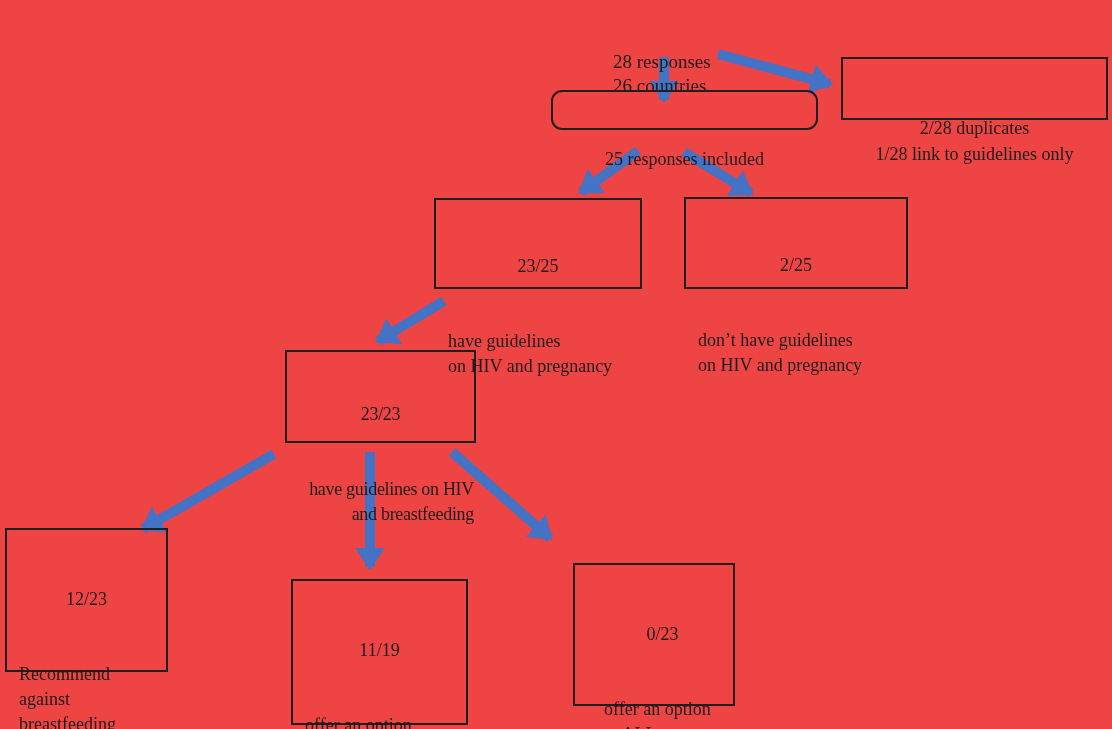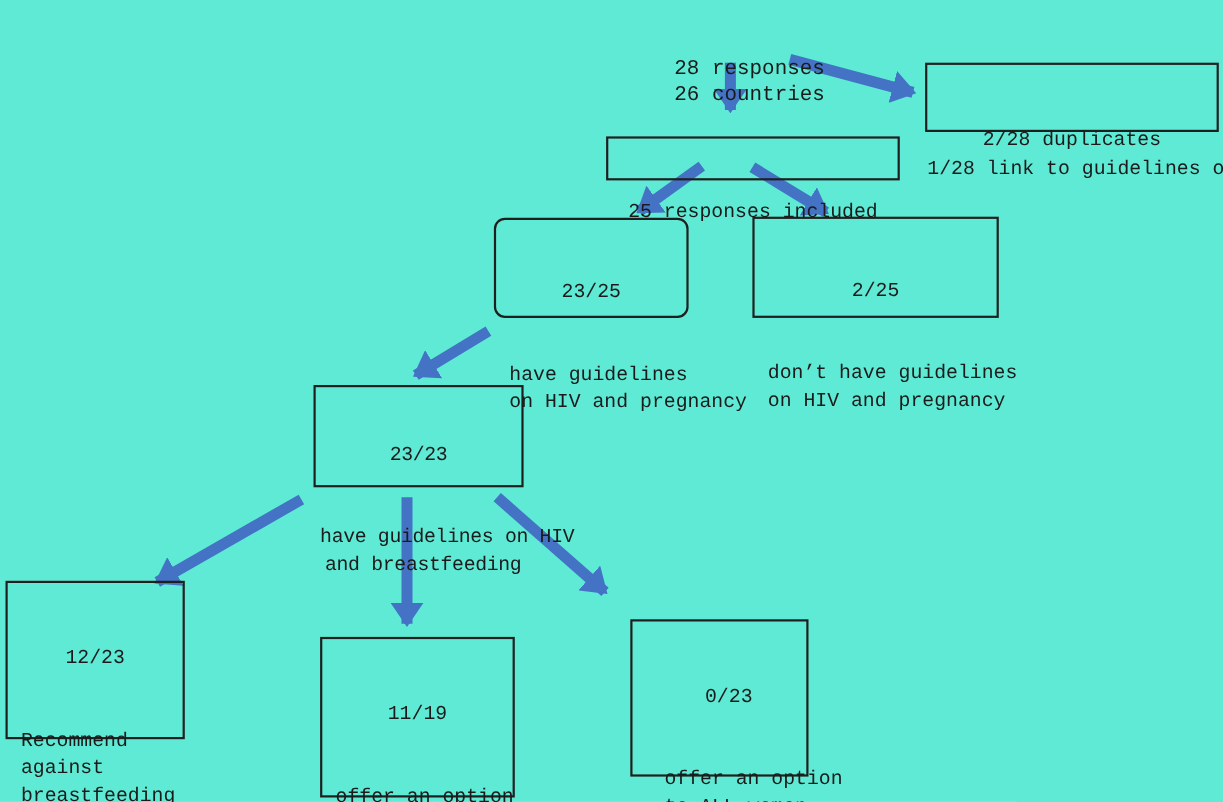--- a/index.html
+++ b/index.html
@@ -1,20 +1,20 @@
 <!DOCTYPE html>
 <html><head>
 <meta charset="utf-8">
 <style>
   html,body{margin:0;padding:0;background:#ffffff;}
   .canvas{
     position:relative;
     width:1112px;height:729px;
-    background:#5eead4;
-    font-family:Liberation Mono, monospace;
+    background:#ef4444;
+    font-family:Liberation Serif, serif;
     color:#1b1b1b;
     overflow:hidden;
   }
   #arrows{
     position:absolute;left:0;top:0;width:1112px;height:729px;
     pointer-events:none;
   }
   .node{
     position:absolute;
     box-sizing:border-box;
@@ -24,22 +24,22 @@
     line-height:25px;
     white-space:pre;
   }
   .node .value{ text-align:center; }
   .node .label{ padding-left:12px; text-align:left; }
   .node.center .label{ text-align:center; padding-left:0; }
   .node.plain{ border:none; }
 
   .n-responses{ left:601px; top:0px;  width:145px; height:50px; font-size:19px; line-height:24px; padding-top:2px; }
   .n-excluded { left:841px; top:57px; width:267px; height:63px; padding-top:4px; line-height:26px; }
-  .n-included { left:551px; top:124px;width:267px; height:40px; padding-top:5px; }
-  .n-have-pg  { left:449px; top:198px;width:177px; height:91px; padding-top:4px;border-radius:10px; }
+  .n-included { left:551px; top:90px;width:267px; height:40px; padding-top:5px;border-radius:11px; }
+  .n-have-pg  { left:434px; top:198px;width:208px; height:91px; padding-top:4px; }
   .n-no-pg    { left:684px; top:197px;width:224px; height:92px; padding-top:4px; }
   .n-have-bf  { left:285px; top:350px;width:191px; height:93px; padding-top:0; letter-spacing:-0.3px; }
   .n-have-bf .label{ padding-left:4px;text-align:right; }
   .n-against  { left:5px;   top:528px;width:163px; height:144px; padding-top:7px; }
   .n-criteria { left:291px; top:579px;width:177px; height:146px; padding-top:7px; }
   .n-all      { left:573px; top:563px;width:162px; height:143px; padding-top:7px;padding-left:17px; }
 </style>
 </head>
 <body>
 

